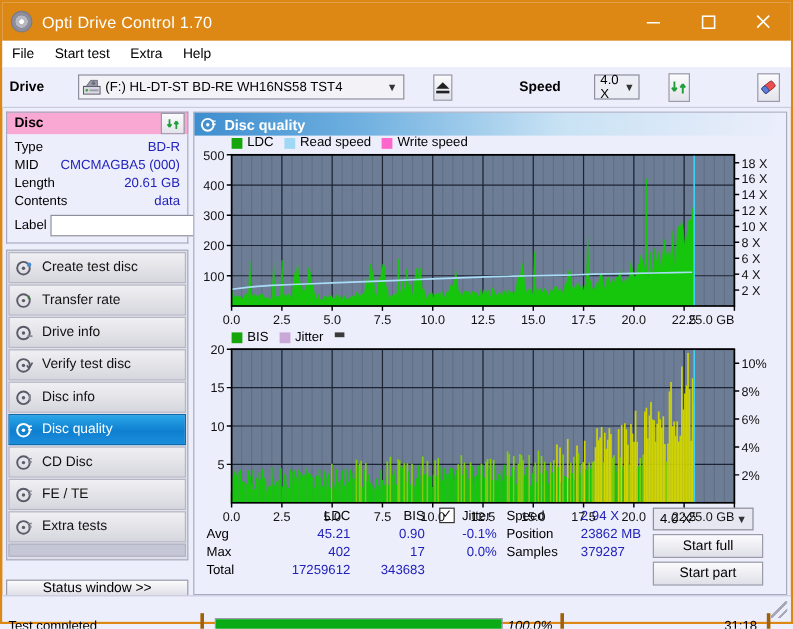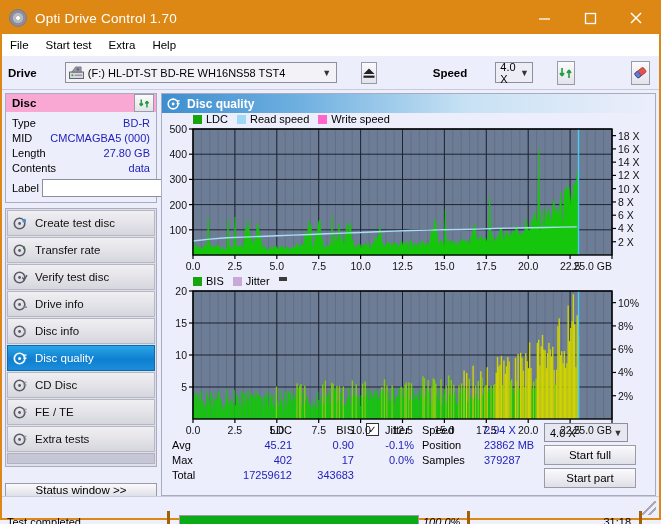--- a/index.html
+++ b/index.html
@@ -301,21 +301,21 @@
         <div class="di-row">
           <span class="di-key">Type</span>
           <span class="di-val">BD-R</span>
         </div>
         <div class="di-row">
           <span class="di-key">MID</span>
           <span class="di-val">CMCMAGBA5 (000)</span>
         </div>
         <div class="di-row">
           <span class="di-key">Length</span>
-          <span class="di-val">27.80 GB</span>
+          <span class="di-val">20.61 GB</span>
         </div>
         <div class="di-row">
           <span class="di-key">Contents</span>
           <span class="di-val">data</span>
         </div>
         <div class="label-row">
           <span class="lk">Label</span>
           <input class="label-input" type="text" value="" style="">
           <div class="label-btn">
             <svg width="14" height="14" viewBox="0 0 14 14">
@@ -341,31 +341,31 @@
               <circle cx="7" cy="8" r="5.6" fill="none" stroke="#5a5a68" stroke-width="1.7"></circle>
               <circle cx="7" cy="8" r="1.5" fill="#5a5a68"></circle>
               <path d="M12 3 L13.5 7 L10.5 6.2 Z" fill="#3a7a3a"></path>
             </svg>
           <span>Transfer rate</span>
         </div>
         <div class="navitem">
           <svg class="nav-icon" viewBox="0 0 16 16">
               <circle cx="7" cy="8" r="5.6" fill="none" stroke="#5a5a68" stroke-width="1.7"></circle>
               <circle cx="7" cy="8" r="1.5" fill="#5a5a68"></circle>
-              <path d="M10 8 L12 10.5 L15 5.5" stroke="#5a5a68" stroke-width="1.5" fill="none"></path>
-            </svg>
-          <span>Verify test disc</span>
+              <rect x="10.5" y="10" width="4.5" height="1.6" fill="#8a8a96"></rect>
+            </svg>
+          <span>Drive info</span>
         </div>
         <div class="navitem">
           <svg class="nav-icon" viewBox="0 0 16 16">
               <circle cx="7" cy="8" r="5.6" fill="none" stroke="#5a5a68" stroke-width="1.7"></circle>
               <circle cx="7" cy="8" r="1.5" fill="#5a5a68"></circle>
-              <rect x="10.5" y="10" width="4.5" height="1.6" fill="#8a8a96"></rect>
-            </svg>
-          <span>Drive info</span>
+              <path d="M10 8 L12 10.5 L15 5.5" stroke="#5a5a68" stroke-width="1.5" fill="none"></path>
+            </svg>
+          <span>Verify test disc</span>
         </div>
         <div class="navitem">
           <svg class="nav-icon" viewBox="0 0 16 16">
               <circle cx="7" cy="8" r="5.6" fill="none" stroke="#5a5a68" stroke-width="1.7"></circle>
               <circle cx="7" cy="8" r="1.5" fill="#5a5a68"></circle>
               <rect x="12" y="5" width="1.6" height="6" fill="#8a8a96"></rect>
             </svg>
           <span>Disc info</span>
         </div>
         <div class="navitem active">

